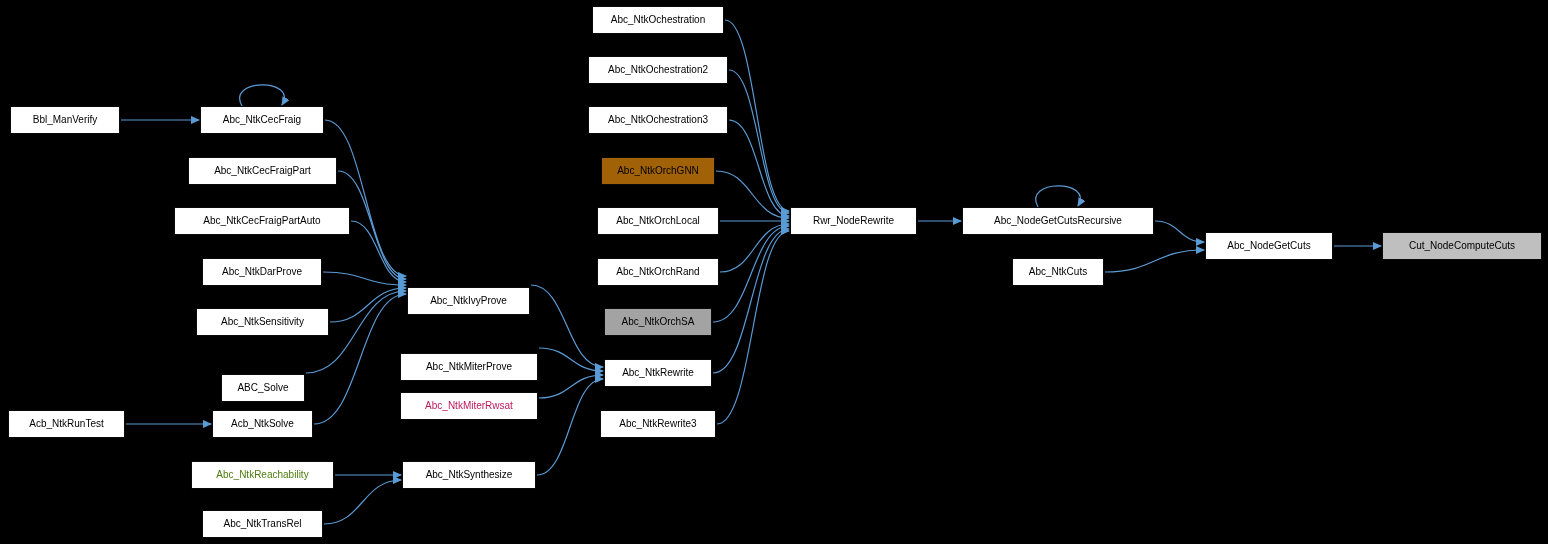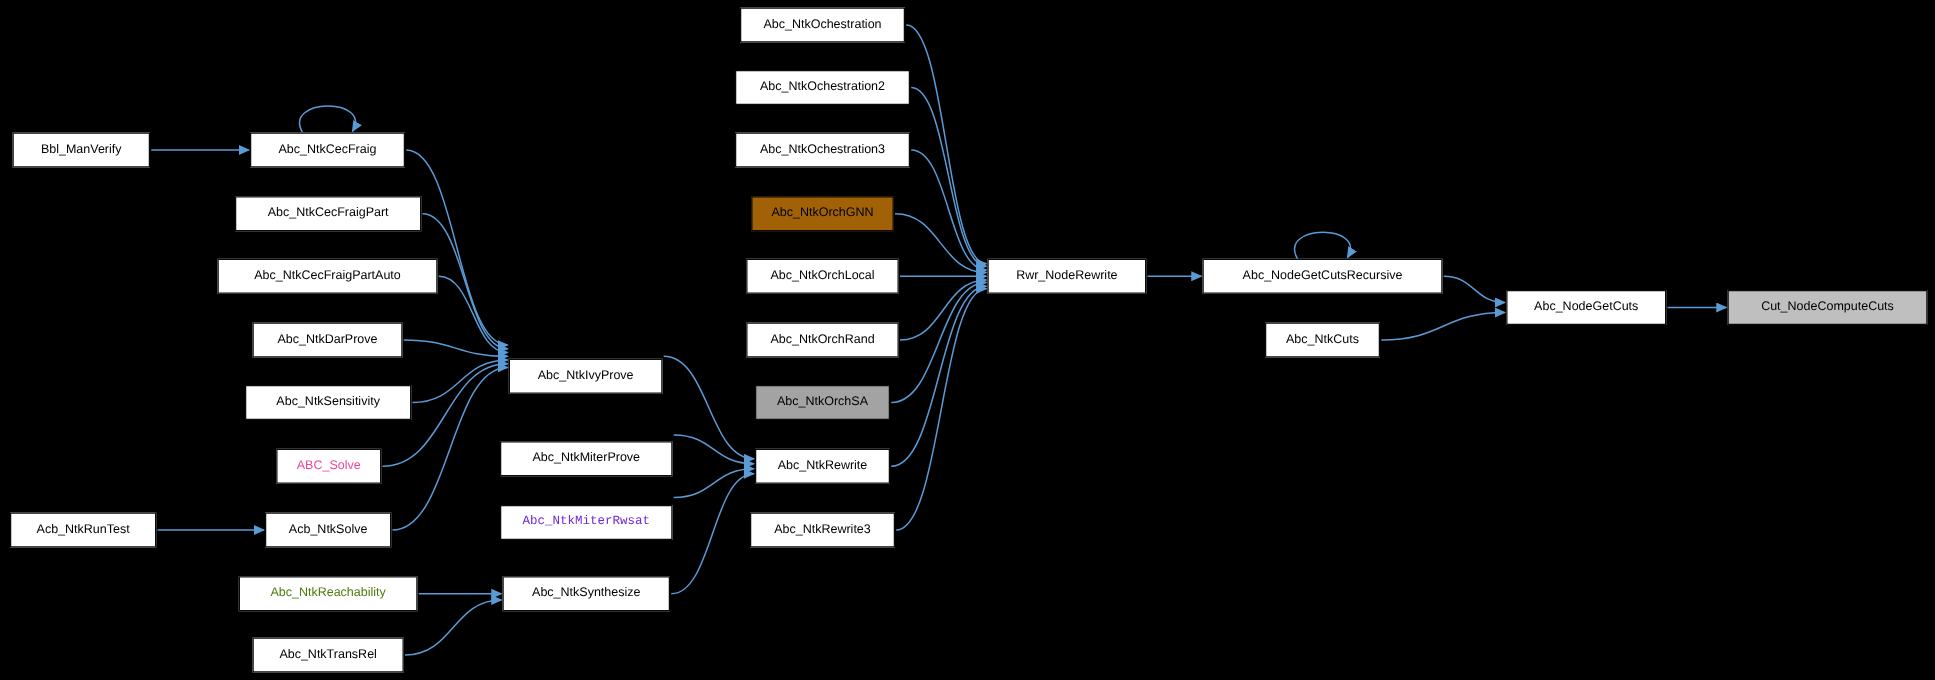--- a/index.html
+++ b/index.html
@@ -84,27 +84,27 @@
       <path d="M 1334 246 C 1358 246 1357 246 1381 246" fill="none" stroke="#5b9bd5" stroke-width="1.2" marker-end="url(#arrow)"></path>
     </svg>
   <div id="node-layer">
       <div class="node" style="left: 10px; top: 106px; width: 110px; height: 28px; background: rgb(255, 255, 255); border-color: rgb(10, 10, 10); color: rgb(0, 0, 0);">Bbl_ManVerify</div>
       <div class="node" style="left: 8px; top: 410px; width: 117px; height: 28px; background: rgb(255, 255, 255); border-color: rgb(10, 10, 10); color: rgb(0, 0, 0);">Acb_NtkRunTest</div>
       <div class="node" style="left: 200px; top: 106px; width: 124px; height: 28px; background: rgb(255, 255, 255); border-color: rgb(10, 10, 10); color: rgb(0, 0, 0);">Abc_NtkCecFraig</div>
       <div class="node" style="left: 188px; top: 157px; width: 149px; height: 28px; background: rgb(255, 255, 255); border-color: rgb(10, 10, 10); color: rgb(0, 0, 0);">Abc_NtkCecFraigPart</div>
       <div class="node" style="left: 174px; top: 207px; width: 176px; height: 28px; background: rgb(255, 255, 255); border-color: rgb(10, 10, 10); color: rgb(0, 0, 0);">Abc_NtkCecFraigPartAuto</div>
       <div class="node" style="left: 202px; top: 258px; width: 120px; height: 28px; background: rgb(255, 255, 255); border-color: rgb(10, 10, 10); color: rgb(0, 0, 0);">Abc_NtkDarProve</div>
       <div class="node" style="left: 196px; top: 308px; width: 133px; height: 28px; background: rgb(255, 255, 255); border-color: rgb(10, 10, 10); color: rgb(0, 0, 0);">Abc_NtkSensitivity</div>
-      <div class="node" style="left: 221px; top: 359px; width: 84px; height: 28px; background: rgb(255, 255, 255); border-color: rgb(10, 10, 10); color: #ec4899;">ABC_Solve</div>
+      <div class="node" style="left: 221px; top: 374px; width: 84px; height: 28px; background: rgb(255, 255, 255); border-color: rgb(10, 10, 10); color: #000000;">ABC_Solve</div>
       <div class="node" style="left: 212px; top: 410px; width: 101px; height: 28px; background: rgb(255, 255, 255); border-color: rgb(10, 10, 10); color: rgb(0, 0, 0);">Acb_NtkSolve</div>
       <div class="node" style="left: 191px; top: 461px; width: 143px; height: 28px; background: rgb(255, 255, 255); border-color: rgb(10, 10, 10); color: #4d7c0f;">Abc_NtkReachability</div>
       <div class="node" style="left: 202px; top: 510px; width: 121px; height: 28px; background: rgb(255, 255, 255); border-color: rgb(10, 10, 10); color: rgb(0, 0, 0);">Abc_NtkTransRel</div>
       <div class="node" style="left: 407px; top: 271px; width: 123px; height: 28px; background: rgb(255, 255, 255); border-color: rgb(10, 10, 10); color: rgb(0, 0, 0); margin-top: 16px;">Abc_NtkIvyProve</div>
       <div class="node" style="left: 400px; top: 334px; width: 138px; height: 28px; background: rgb(255, 255, 255); border-color: rgb(10, 10, 10); color: rgb(0, 0, 0); margin-top: 19px;">Abc_NtkMiterProve</div>
-      <div class="node" style="left: 400px; top: 404px; width: 138px; height: 28px; background: rgb(255, 255, 255); border-color: rgb(10, 10, 10); color: #6d28d9; font-family: Liberation Mono, monospace;">Abc_NtkMiterRwsat</div>
+      <div class="node" style="left: 400px; top: 392px; width: 138px; height: 28px; background: rgb(255, 255, 255); border-color: rgb(10, 10, 10); color: #be185d;">Abc_NtkMiterRwsat</div>
       <div class="node" style="left: 402px; top: 461px; width: 134px; height: 28px; background: rgb(255, 255, 255); border-color: rgb(10, 10, 10); color: rgb(0, 0, 0);">Abc_NtkSynthesize</div>
       <div class="node" style="left: 592px; top: 6px; width: 132px; height: 28px; background: rgb(255, 255, 255); border-color: rgb(10, 10, 10); color: rgb(0, 0, 0);">Abc_NtkOchestration</div>
       <div class="node" style="left: 588px; top: 56px; width: 140px; height: 28px; background: rgb(255, 255, 255); border-color: rgb(10, 10, 10); color: rgb(0, 0, 0);">Abc_NtkOchestration2</div>
       <div class="node" style="left: 588px; top: 106px; width: 140px; height: 28px; background: rgb(255, 255, 255); border-color: rgb(10, 10, 10); color: rgb(0, 0, 0);">Abc_NtkOchestration3</div>
       <div class="node" style="left: 601px; top: 157px; width: 114px; height: 28px; background: #a16207; border-color: rgb(10, 10, 10); color: rgb(0, 0, 0);">Abc_NtkOrchGNN</div>
       <div class="node" style="left: 597px; top: 207px; width: 122px; height: 28px; background: rgb(255, 255, 255); border-color: rgb(10, 10, 10); color: rgb(0, 0, 0);">Abc_NtkOrchLocal</div>
       <div class="node" style="left: 597px; top: 258px; width: 122px; height: 28px; background: rgb(255, 255, 255); border-color: rgb(10, 10, 10); color: rgb(0, 0, 0);">Abc_NtkOrchRand</div>
       <div class="node" style="left: 604px; top: 308px; width: 108px; height: 28px; background: #a3a3a3; border-color: rgb(10, 10, 10); color: rgb(0, 0, 0);">Abc_NtkOrchSA</div>
       <div class="node" style="left: 604px; top: 359px; width: 108px; height: 28px; background: rgb(255, 255, 255); border-color: rgb(10, 10, 10); color: rgb(0, 0, 0);">Abc_NtkRewrite</div>
       <div class="node" style="left: 600px; top: 410px; width: 116px; height: 28px; background: rgb(255, 255, 255); border-color: rgb(10, 10, 10); color: rgb(0, 0, 0);">Abc_NtkRewrite3</div>

